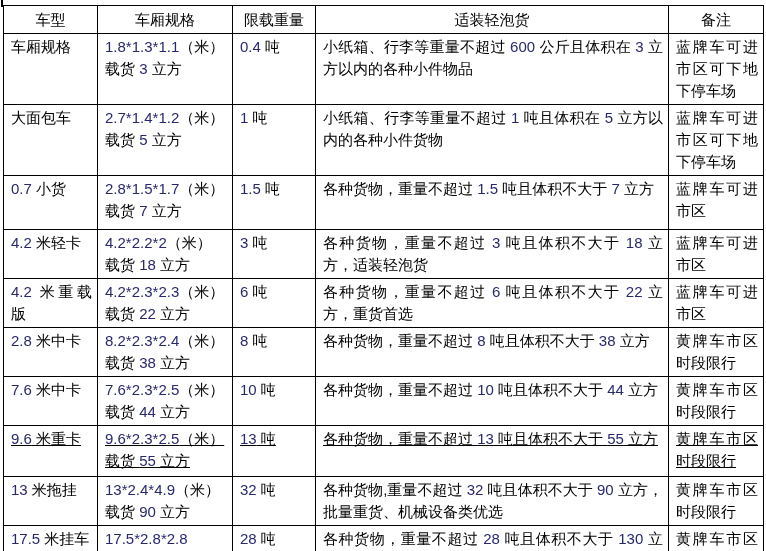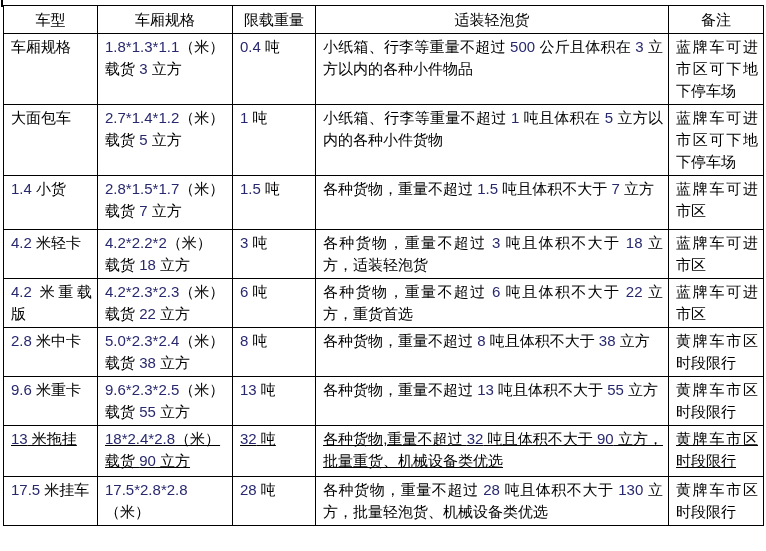--- a/index.html
+++ b/index.html
@@ -83,35 +83,35 @@
     </tr>
   </thead>
   <tbody id="table-body">
       <tr>
     <td>车厢规格</td>
     <td>
       <div><span class="num">1.8*1.3*1.1</span>（米）</div>
       <div>载货 <span class="num">3</span> 立方</div>
     </td>
     <td><span class="num">0.4</span> 吨</td>
-    <td>小纸箱、行李等重量不超过 <span class="num">500</span> 公斤且体积在 <span class="num">3</span> 立方以内的各种小件物品</td>
+    <td>小纸箱、行李等重量不超过 <span class="num">600</span> 公斤且体积在 <span class="num">3</span> 立方以内的各种小件物品</td>
     <td><span>蓝牌车可进市区可下地下停车场</span></td>
   </tr>
       <tr>
     <td>大面包车</td>
     <td>
       <div><span class="num">2.7*1.4*1.2</span>（米）</div>
       <div>载货 <span class="num">5</span> 立方</div>
     </td>
     <td><span class="num">1</span> 吨</td>
     <td>小纸箱、行李等重量不超过 <span class="num">1</span> 吨且体积在 <span class="num">5</span> 立方以内的各种小件货物</td>
     <td><span>蓝牌车可进市区可下地下停车场</span></td>
   </tr>
       <tr>
-    <td><span class="num">1.4</span> 小货</td>
+    <td><span class="num">0.7</span> 小货</td>
     <td>
       <div><span class="num">2.8*1.5*1.7</span>（米）</div>
       <div>载货 <span class="num">7</span> 立方</div>
     </td>
     <td><span class="num">1.5</span> 吨</td>
     <td>各种货物，重量不超过 <span class="num">1.5</span> 吨且体积不大于 <span class="num">7</span> 立方</td>
     <td><span>蓝牌车可进市区</span></td>
   </tr>
       <tr>
     <td><span class="num">4.2</span> 米轻卡</td>
@@ -129,41 +129,51 @@
       <div><span class="num">4.2*2.3*2.3</span>（米）</div>
       <div>载货 <span class="num">22</span> 立方</div>
     </td>
     <td><span class="num">6</span> 吨</td>
     <td>各种货物，重量不超过 <span class="num">6</span> 吨且体积不大于 <span class="num">22</span> 立方，重货首选</td>
     <td><span>蓝牌车可进市区</span></td>
   </tr>
       <tr>
     <td><span class="num">2.8</span> 米中卡</td>
     <td>
-      <div><span class="num">5.0*2.3*2.4</span>（米）</div>
+      <div><span class="num">8.2*2.3*2.4</span>（米）</div>
       <div>载货 <span class="num">38</span> 立方</div>
     </td>
     <td><span class="num">8</span> 吨</td>
     <td>各种货物，重量不超过 <span class="num">8</span> 吨且体积不大于 <span class="num">38</span> 立方</td>
+    <td><span>黄牌车市区时段限行</span></td>
+  </tr>
+      <tr>
+    <td><span class="num">7.6</span> 米中卡</td>
+    <td>
+      <div><span class="num">7.6*2.3*2.5</span>（米）</div>
+      <div>载货 <span class="num">44</span> 立方</div>
+    </td>
+    <td><span class="num">10</span> 吨</td>
+    <td>各种货物，重量不超过 <span class="num">10</span> 吨且体积不大于 <span class="num">44</span> 立方</td>
     <td><span>黄牌车市区时段限行</span></td>
   </tr>
       <tr>
     <td><span class="num">9.6</span> 米重卡</td>
     <td>
       <div><span class="num">9.6*2.3*2.5</span>（米）</div>
       <div>载货 <span class="num">55</span> 立方</div>
     </td>
     <td><span class="num">13</span> 吨</td>
     <td>各种货物，重量不超过 <span class="num">13</span> 吨且体积不大于 <span class="num">55</span> 立方</td>
     <td><span>黄牌车市区时段限行</span></td>
   </tr>
       <tr>
     <td><span class="num">13</span> 米拖挂</td>
     <td>
-      <div><span class="num">18*2.4*2.8</span>（米）</div>
+      <div><span class="num">13*2.4*4.9</span>（米）</div>
       <div>载货 <span class="num">90</span> 立方</div>
     </td>
     <td><span class="num">32</span> 吨</td>
     <td>各种货物,重量不超过 <span class="num">32</span> 吨且体积不大于 <span class="num">90</span> 立方，批量重货、机械设备类优选</td>
     <td><span>黄牌车市区时段限行</span></td>
   </tr>
       <tr>
     <td><span class="num">17.5</span> 米挂车</td>
     <td>
       <div><span class="num">17.5*2.8*2.8</span>（米）</div>

